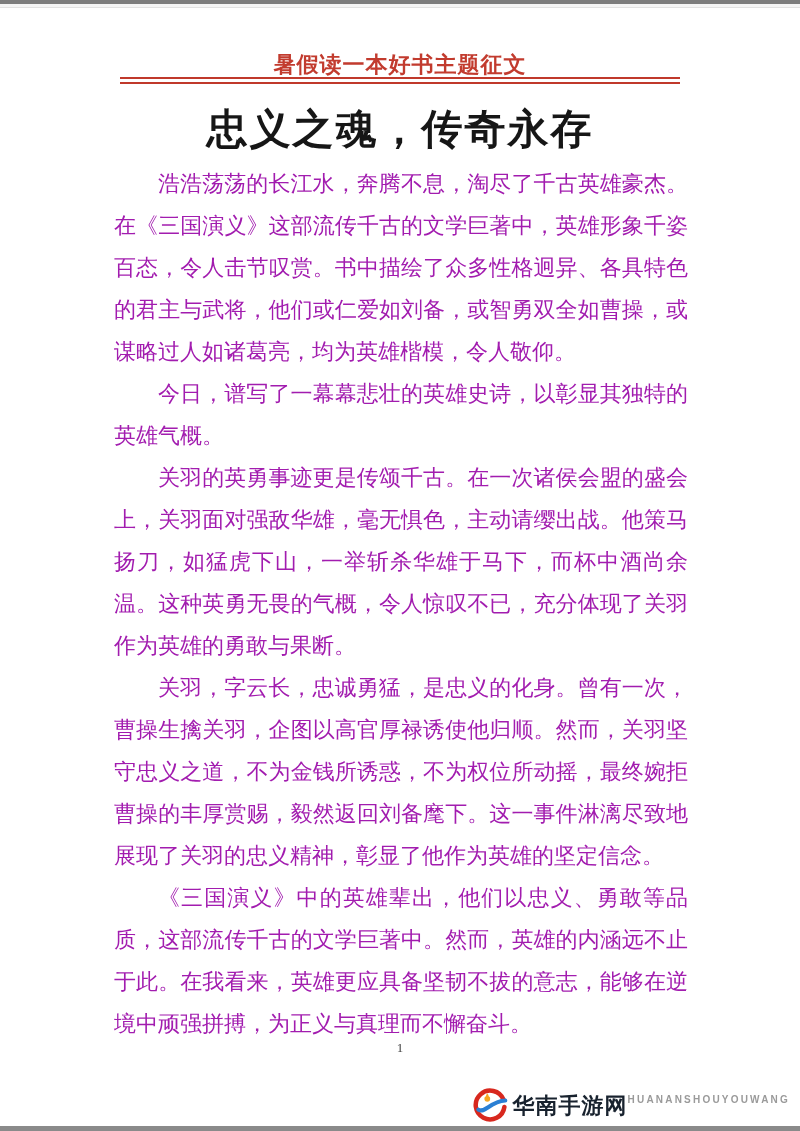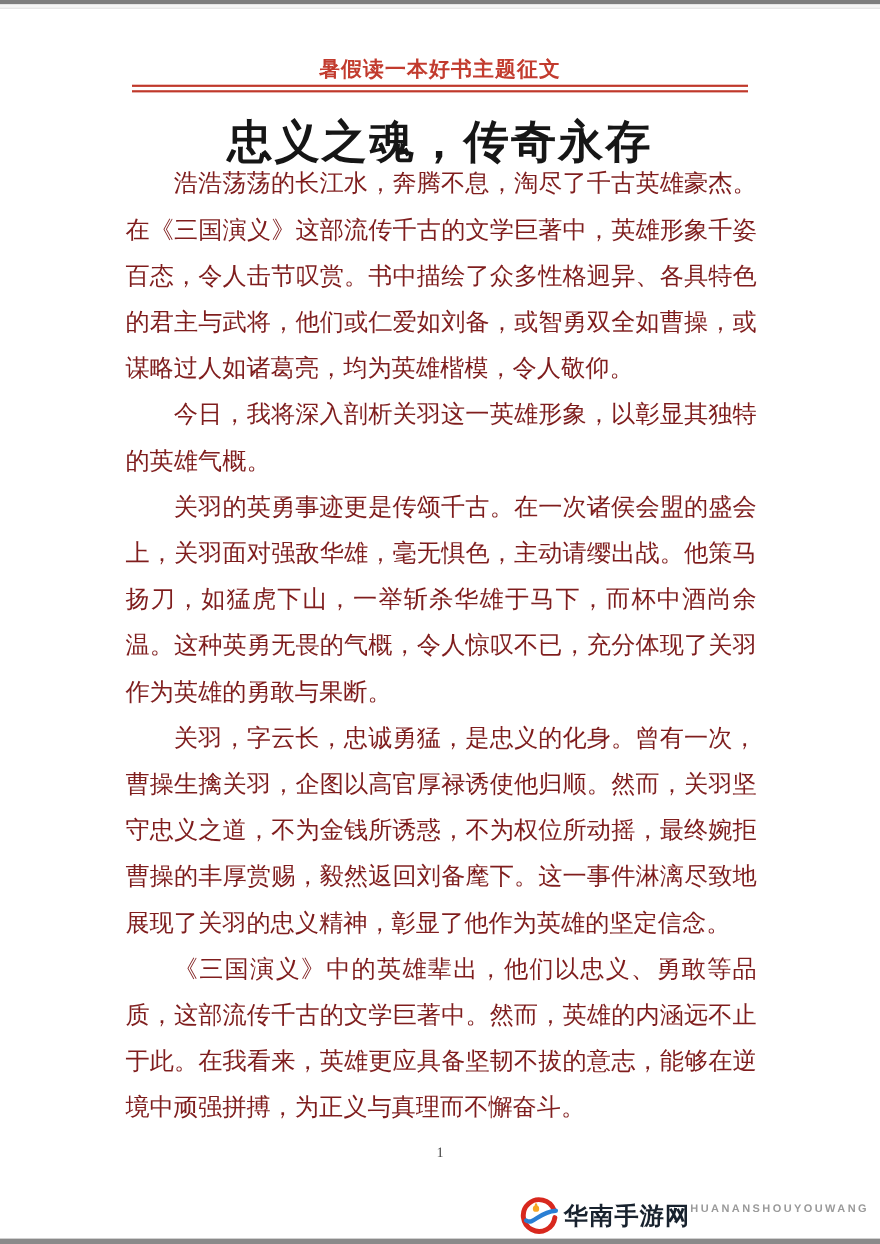--- a/index.html
+++ b/index.html
@@ -18,42 +18,43 @@
     position:absolute;top:4px;left:0;width:800px;height:3px;
     background:#f5f5f5;border-bottom:1px solid #e2e2e2;
   }
   .bottom-bar{
     position:absolute;bottom:0;left:0;width:800px;height:5px;
     background:#8a8a8a;
   }
   .header-text{
     position:absolute;top:50px;left:0;width:800px;
     text-align:center;
-    font-size:19px;font-weight:bold;
+    font-size:22px;font-weight:bold;
     color:#c23b2e;
     letter-spacing:1px;
   }
   .header-rule{
     position:absolute;top:77px;left:120px;width:560px;height:3px;
     border-top:2px solid #c0392b;
     border-bottom:2px solid #c0392b;
   }
   .doc-title{
     position:absolute;top:98px;left:0;width:792px;margin:4px;
     text-align:center;
     font-family:"Liberation Sans","DejaVu Sans",sans-serif;
     font-size:41px;font-weight:bold;
     color:#161616;
     letter-spacing:2px;
   }
   .body-text{
-    position:absolute;top:146px;left:114px;width:574px;
+    position:absolute;top:165px;left:114px;width:574px;
     font-size:22px;line-height:42px;
-    color:#7f1d1d;
+    color:#a21caf;
     text-align:justify;
+    font-family:Liberation Mono, monospace;
   }
   .body-text p{
     margin:0;padding:0;
     text-indent:2em;
   }
   .page-number{
     position:absolute;top:1040px;left:0;width:800px;
     text-align:center;
     font-size:13px;color:#444;
   }
@@ -86,21 +87,21 @@
   <div class="top-bar-shadow"></div>
 
   <div class="header-text">暑假读一本好书主题征文</div>
 
   <div class="header-rule"></div>
 
   <h1 class="doc-title">忠义之魂，传奇永存</h1>
 
   <div class="body-text">
     <p>浩浩荡荡的长江水，奔腾不息，淘尽了千古英雄豪杰。在《三国演义》这部流传千古的文学巨著中，英雄形象千姿百态，令人击节叹赏。书中描绘了众多性格迥异、各具特色的君主与武将，他们或仁爱如刘备，或智勇双全如曹操，或谋略过人如诸葛亮，均为英雄楷模，令人敬仰。</p>
-    <p>今日，我将深入剖析关羽这一英雄形象，以彰显其独特的英雄气概。</p>
+    <p>今日，谱写了一幕幕悲壮的英雄史诗，以彰显其独特的英雄气概。</p>
     <p>关羽的英勇事迹更是传颂千古。在一次诸侯会盟的盛会上，关羽面对强敌华雄，毫无惧色，主动请缨出战。他策马扬刀，如猛虎下山，一举斩杀华雄于马下，而杯中酒尚余温。这种英勇无畏的气概，令人惊叹不已，充分体现了关羽作为英雄的勇敢与果断。</p>
     <p>关羽，字云长，忠诚勇猛，是忠义的化身。曾有一次，曹操生擒关羽，企图以高官厚禄诱使他归顺。然而，关羽坚守忠义之道，不为金钱所诱惑，不为权位所动摇，最终婉拒曹操的丰厚赏赐，毅然返回刘备麾下。这一事件淋漓尽致地展现了关羽的忠义精神，彰显了他作为英雄的坚定信念。</p>
     <p>《三国演义》中的英雄辈出，他们以忠义、勇敢等品质，这部流传千古的文学巨著中。然而，英雄的内涵远不止于此。在我看来，英雄更应具备坚韧不拔的意志，能够在逆境中顽强拼搏，为正义与真理而不懈奋斗。</p>
   </div>
 
   <div class="page-number">1</div>
 
   <div class="watermark">
     <span class="watermark-logo">
       <svg viewBox="0 0 40 40" width="36" height="36" aria-hidden="true">

